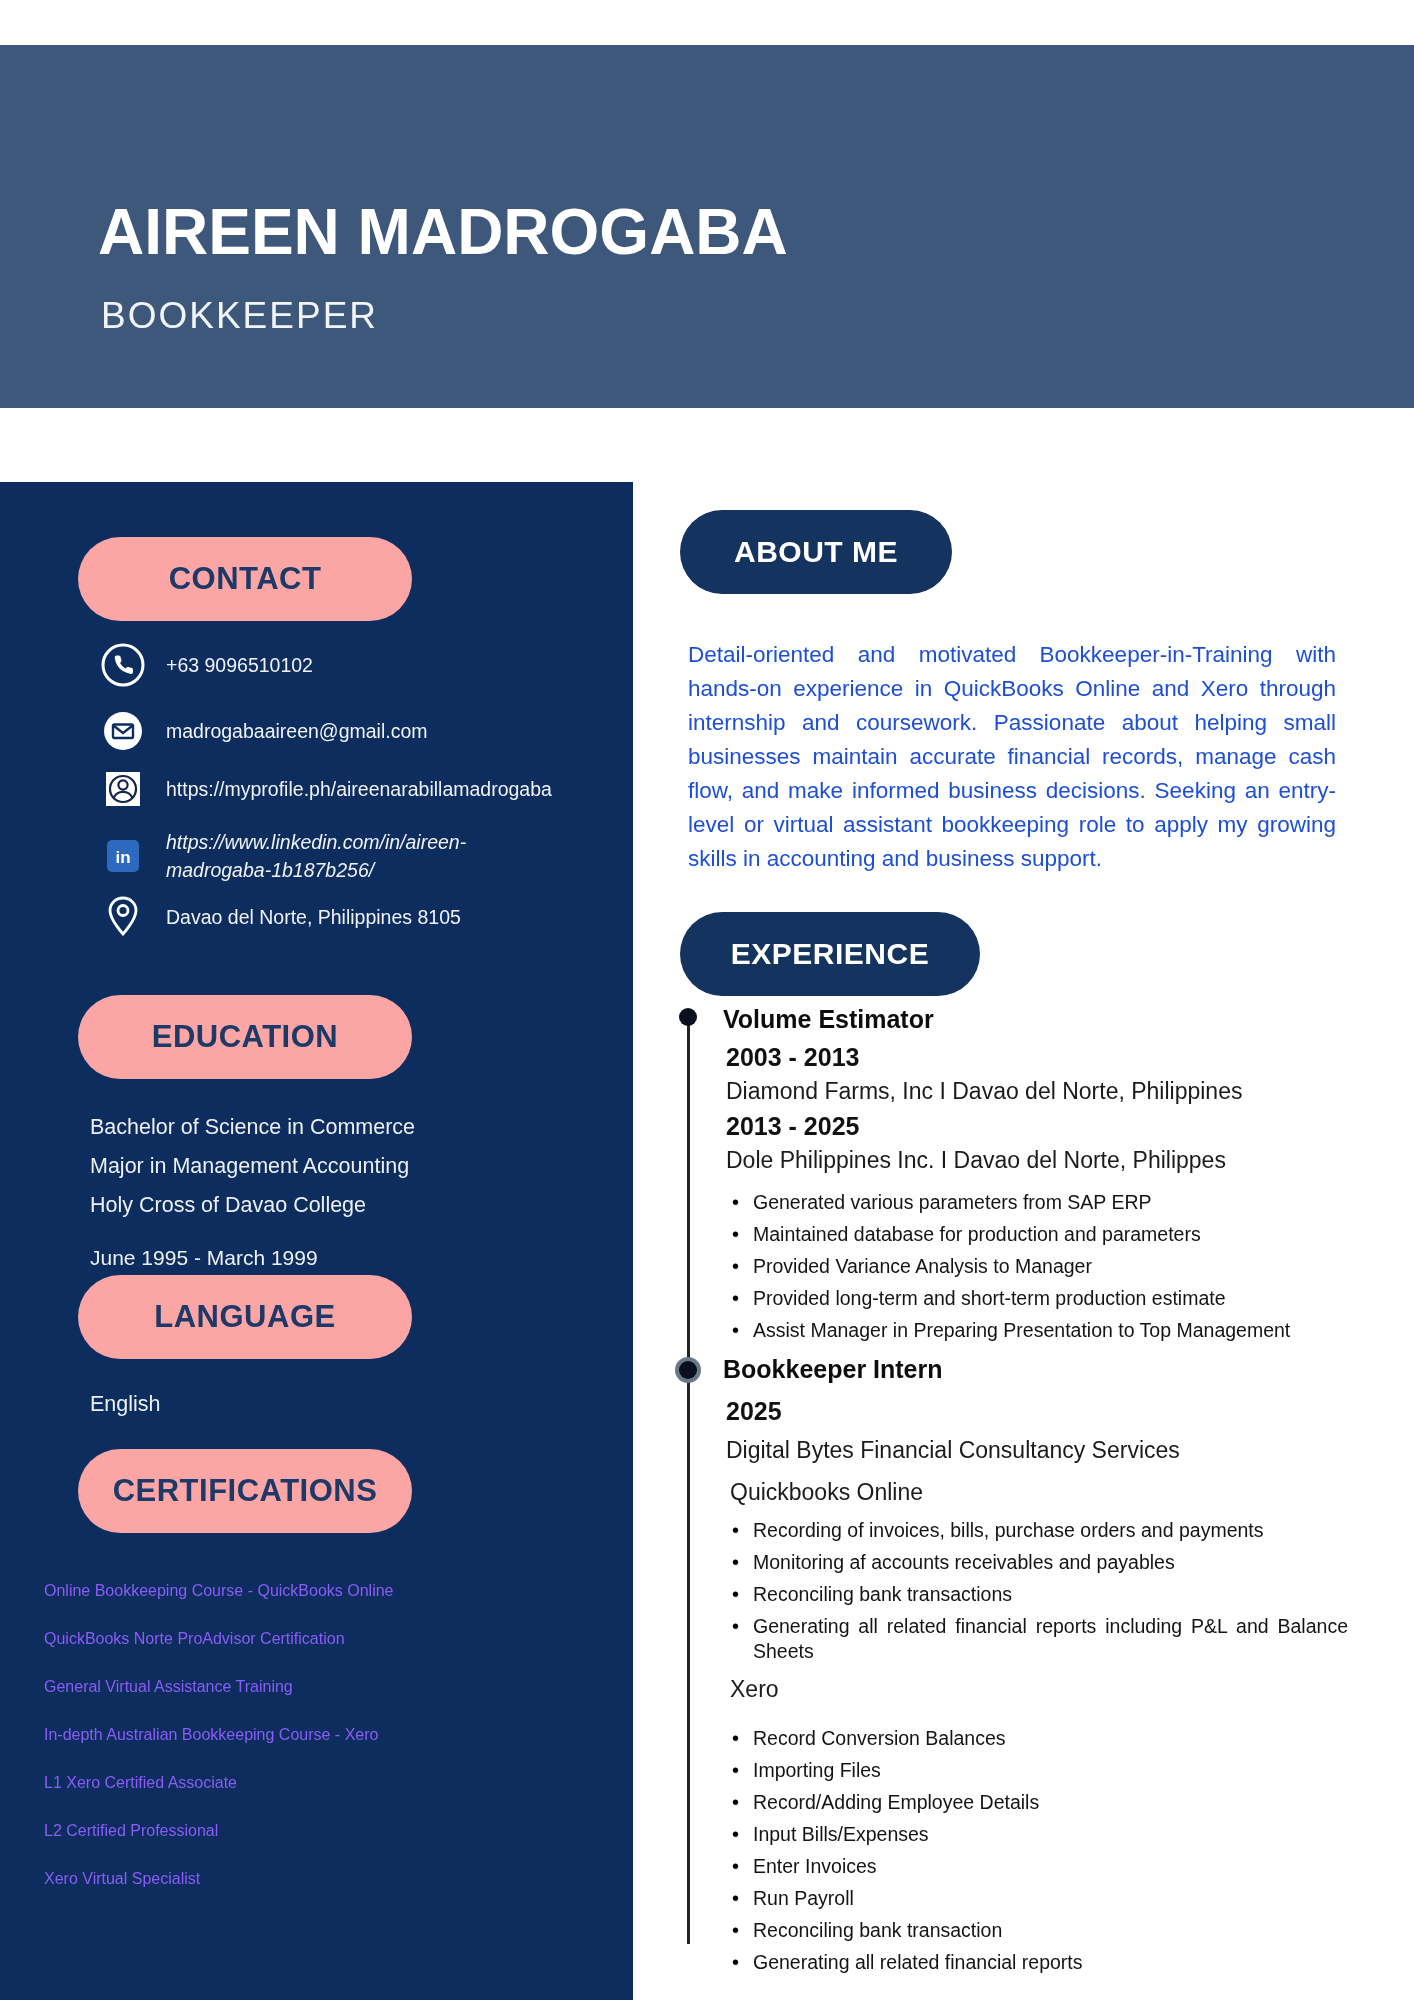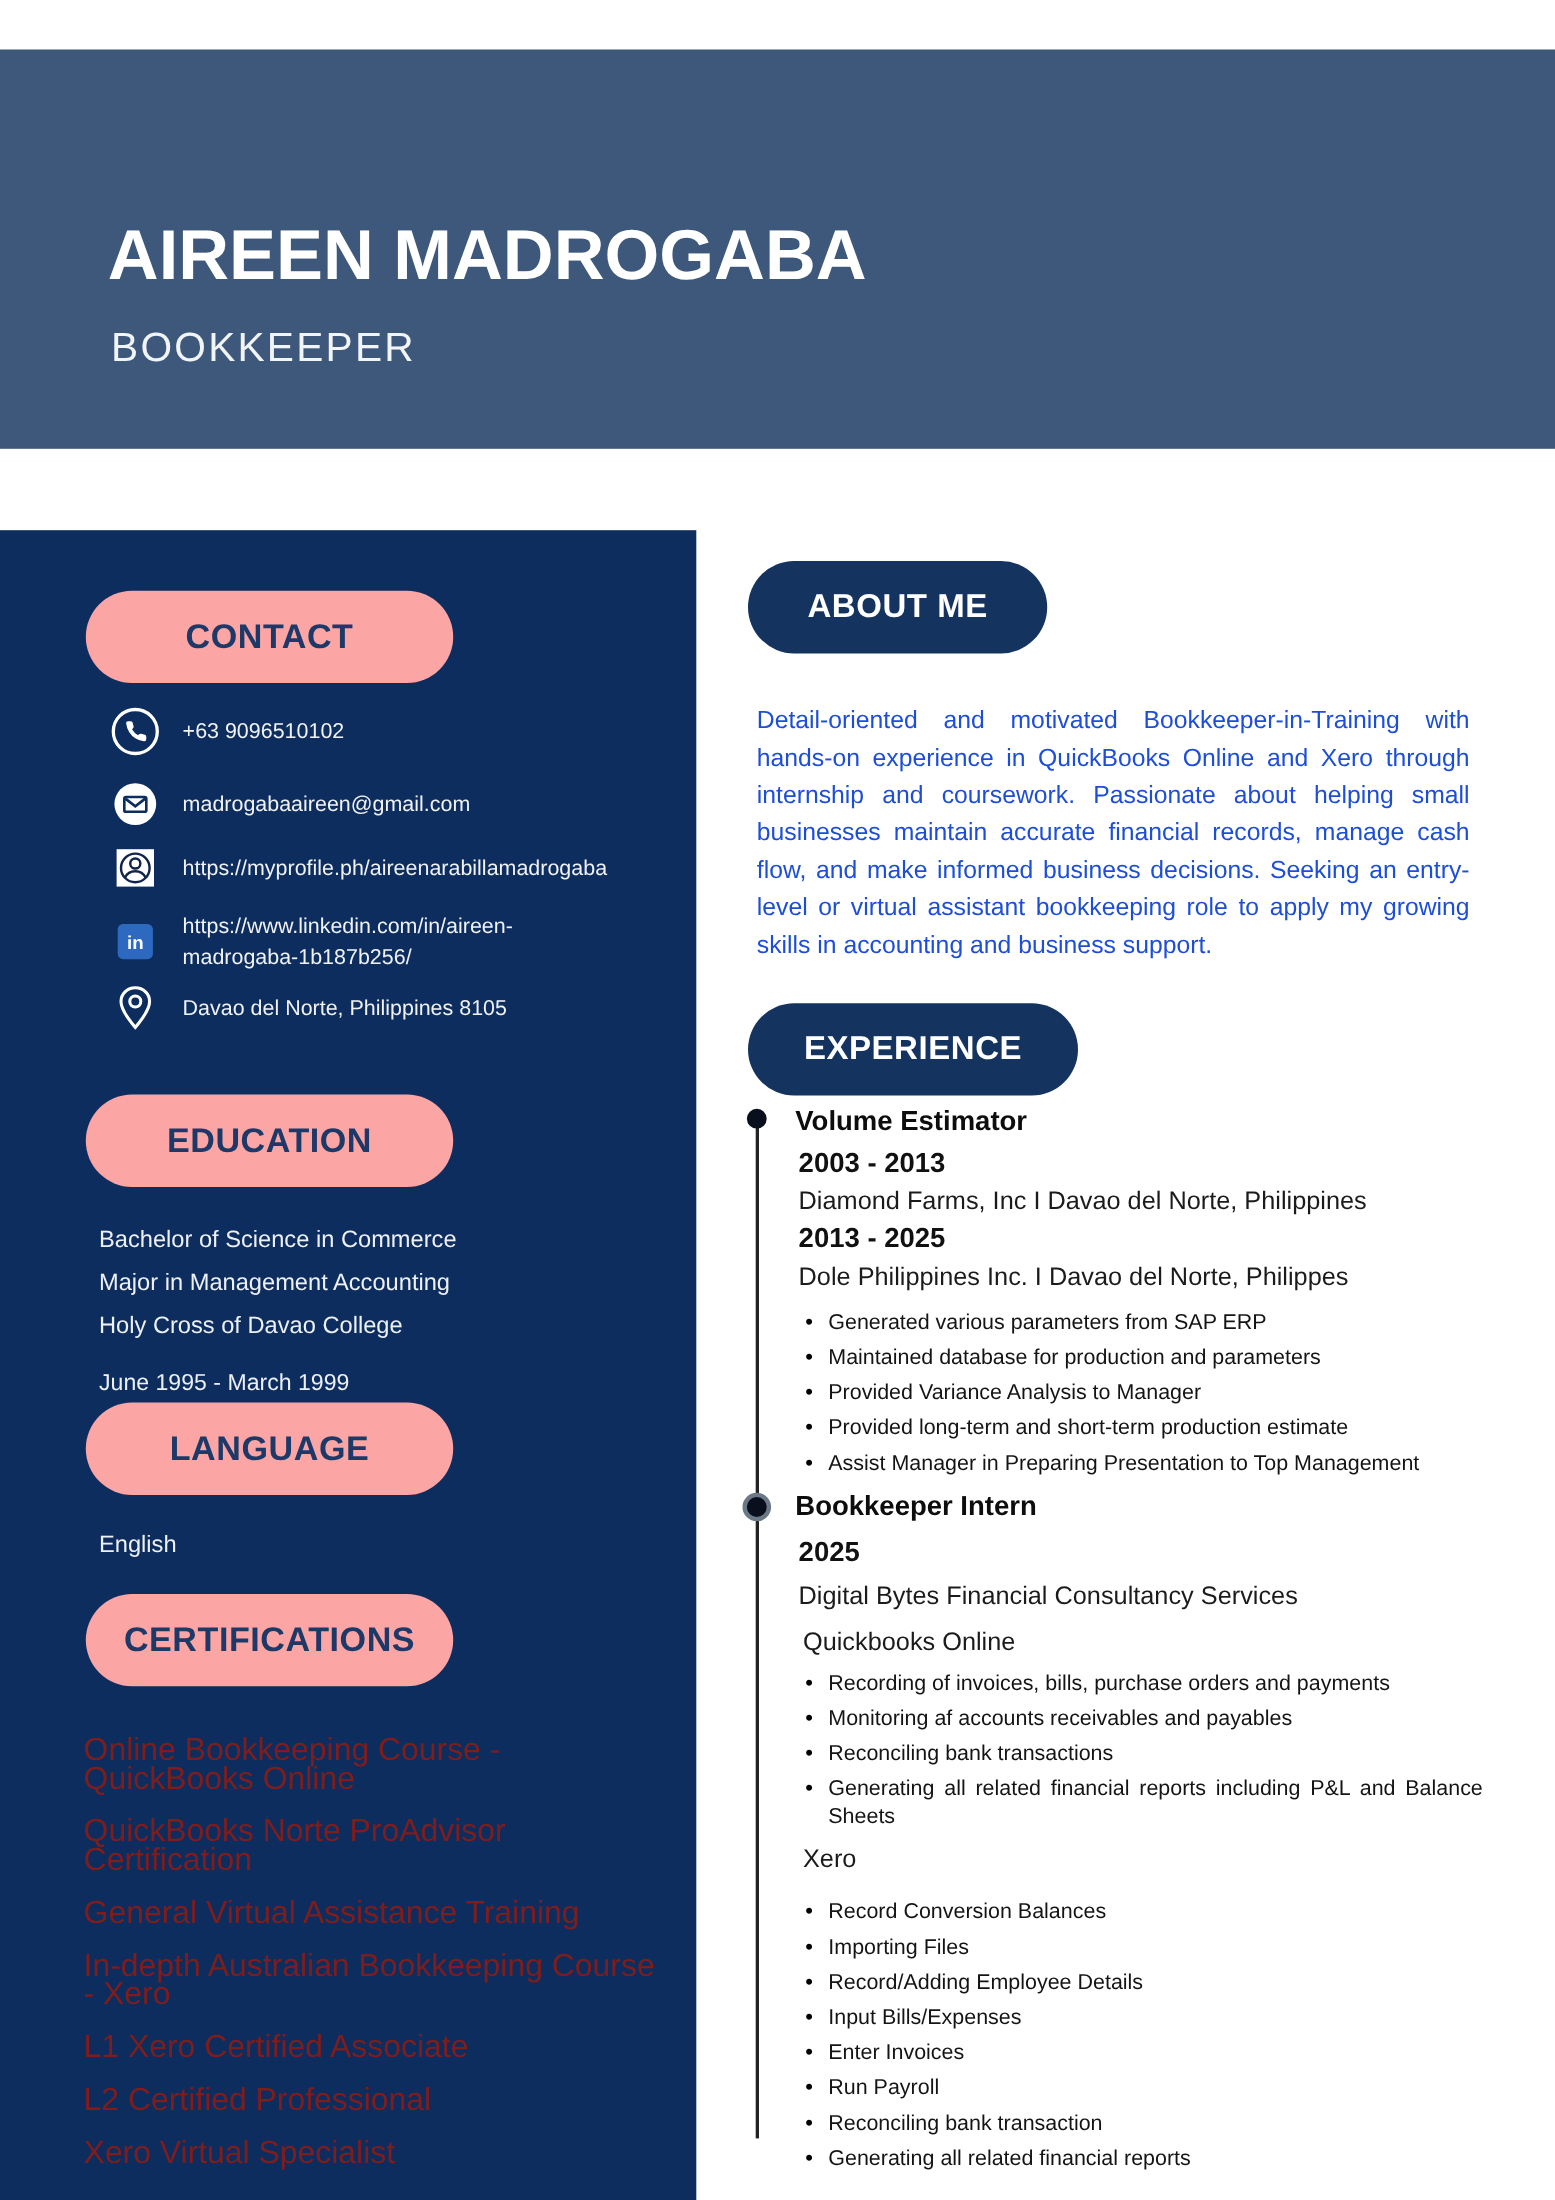--- a/index.html
+++ b/index.html
@@ -17,21 +17,21 @@
              background:#fca5a5;display:flex;align-items:center;justify-content:center;
              font-size:31px;font-weight:800;color:#1C3968;letter-spacing:.5px;}
   .contact-row{position:absolute;left:100px;width:488px;display:flex;gap:20px;align-items:center;}
   .contact-icon{width:46px;min-width:46px;height:46px;display:flex;align-items:center;justify-content:center;text-align:center;}
   .contact-text{font-size:19.5px;color:#f0f2f6;line-height:1.45;word-break:normal;overflow-wrap:anywhere;}
   .edu-block{position:absolute;left:90px;top:1108px;width:470px;font-size:21.5px;
              line-height:39px;color:#EDF0F5;}
   .edu-dates{position:absolute;left:90px;top:1246px;font-size:21px;color:#EDF0F5;}
   .language-value{position:absolute;left:90px;top:1392px;font-size:21.5px;color:#EDF0F5;}
   .cert-list{position:absolute;left:44px;top:1578px;width:556px;margin:0;padding:0;list-style:none;}
-  .cert-list li{font-size:29px;color:#7f1d1d;line-height:26px;margin-bottom:22px;margin-left:32px;}
+  .cert-list li{font-size:16px;color:#8b5cf6;line-height:26px;margin-bottom:22px;}
   
   .main-pill{position:absolute;background:#14335F;color:#ffffff;height:84px;border-radius:42px;
              display:flex;align-items:center;justify-content:center;font-size:30px;font-weight:700;
              letter-spacing:.5px;}
   .about-text{position:absolute;left:688px;top:638px;width:648px;font-size:22.5px;line-height:34px;
               color:#1d4ed8;text-align:justify;}
   .timeline-line{position:absolute;left:687px;top:1017px;width:2.5px;height:927px;background:#222222;}
   .timeline-dot{position:absolute;width:18px;height:18px;border-radius:50%;background:#0a0f1e;}
   .dot-1{left:679px;top:1008px;}
   .dot-2{left:679px;top:1361px;box-shadow:0 0 0 4px #6b7886;}
@@ -94,21 +94,21 @@
   <span class="contact-text">https://myprofile.ph/aireenarabillamadrogaba</span>
 </div>
 
 <div class="contact-row" style="top:828px;">
   <span class="contact-icon">
     <svg width="38" height="38" viewBox="0 0 38 38">
       <rect x="3" y="3" width="32" height="32" rx="5" fill="#2E69C0"></rect>
       <text x="19" y="26" text-anchor="middle" font-family="Liberation Sans, sans-serif" font-size="17" font-weight="bold" fill="#ffffff">in</text>
     </svg>
   </span>
-  <span class="contact-text" style="max-width:345px;">https://www.linkedin.com/in/aireen-madrogaba-1b187b256/</span>
+  <span class="contact-text" style="max-width:345px;font-style:italic;">https://www.linkedin.com/in/aireen-madrogaba-1b187b256/</span>
 </div>
 
 <div class="contact-row" style="top:894px;">
   <span class="contact-icon">
     <svg width="40" height="44" viewBox="0 0 40 44">
       <path d="M20 3 C12.5 3 7 8.6 7 15.4 C7 24.6 20 39 20 39 S33 24.6 33 15.4 C33 8.6 27.5 3 20 3 Z" fill="none" stroke="#ffffff" stroke-width="2.8"></path>
       <circle cx="20" cy="15.5" r="5" fill="none" stroke="#ffffff" stroke-width="2.8"></circle>
     </svg>
   </span>
   <span class="contact-text">Davao del Norte, Philippines 8105</span>

